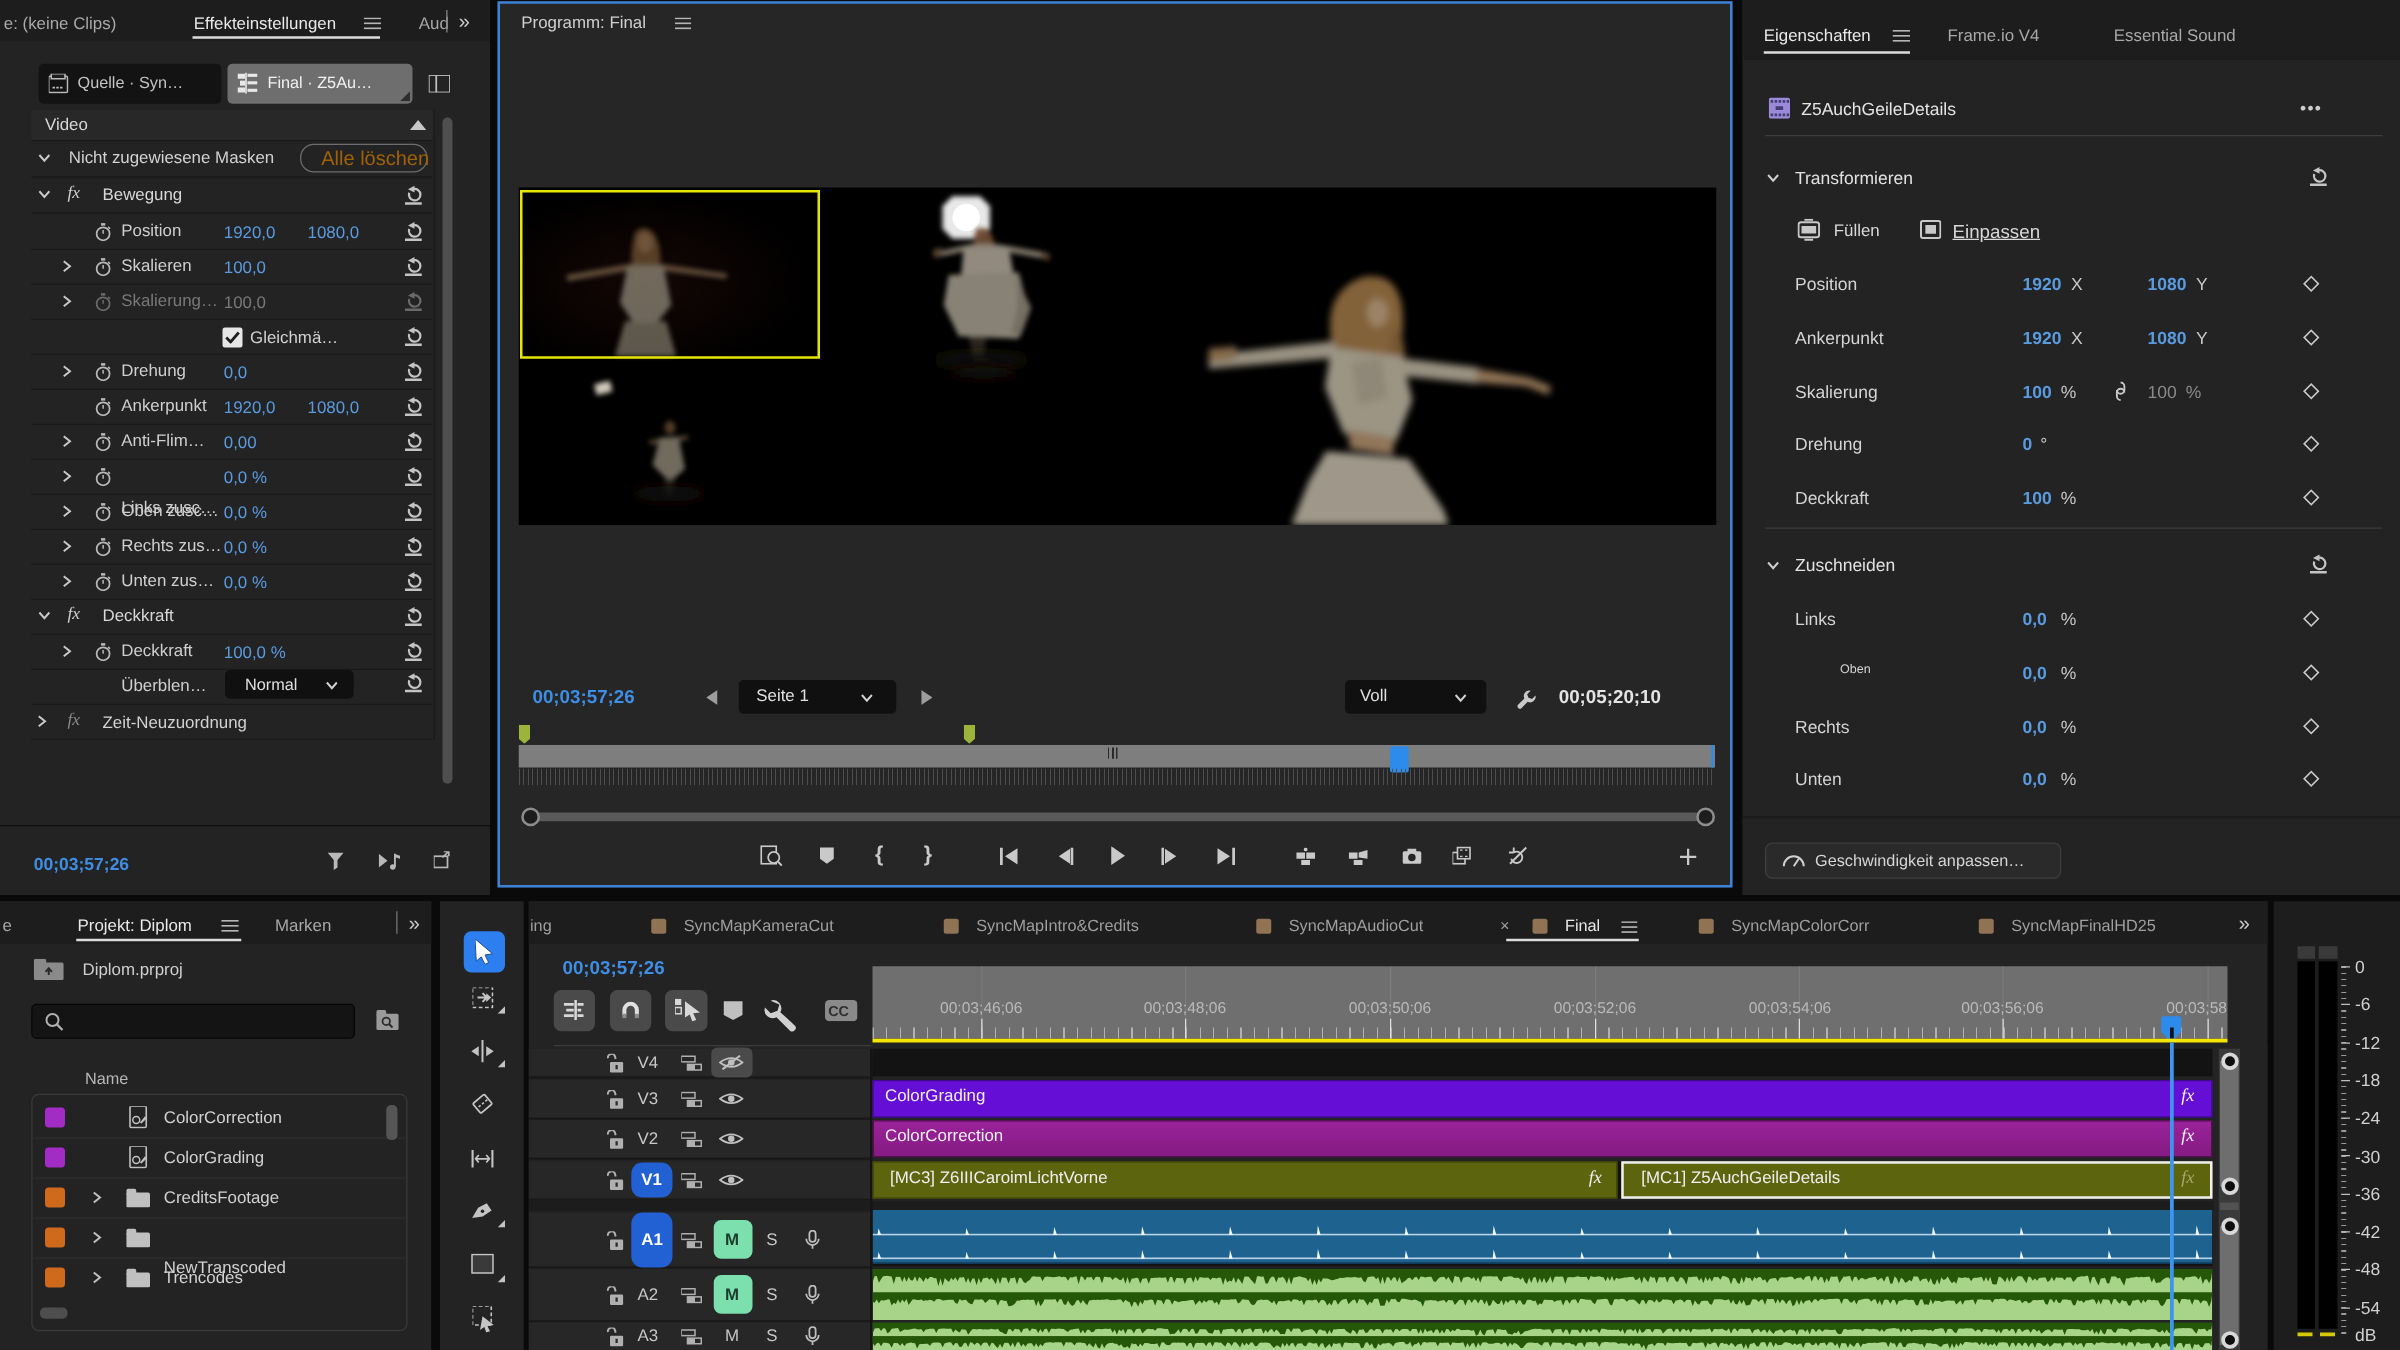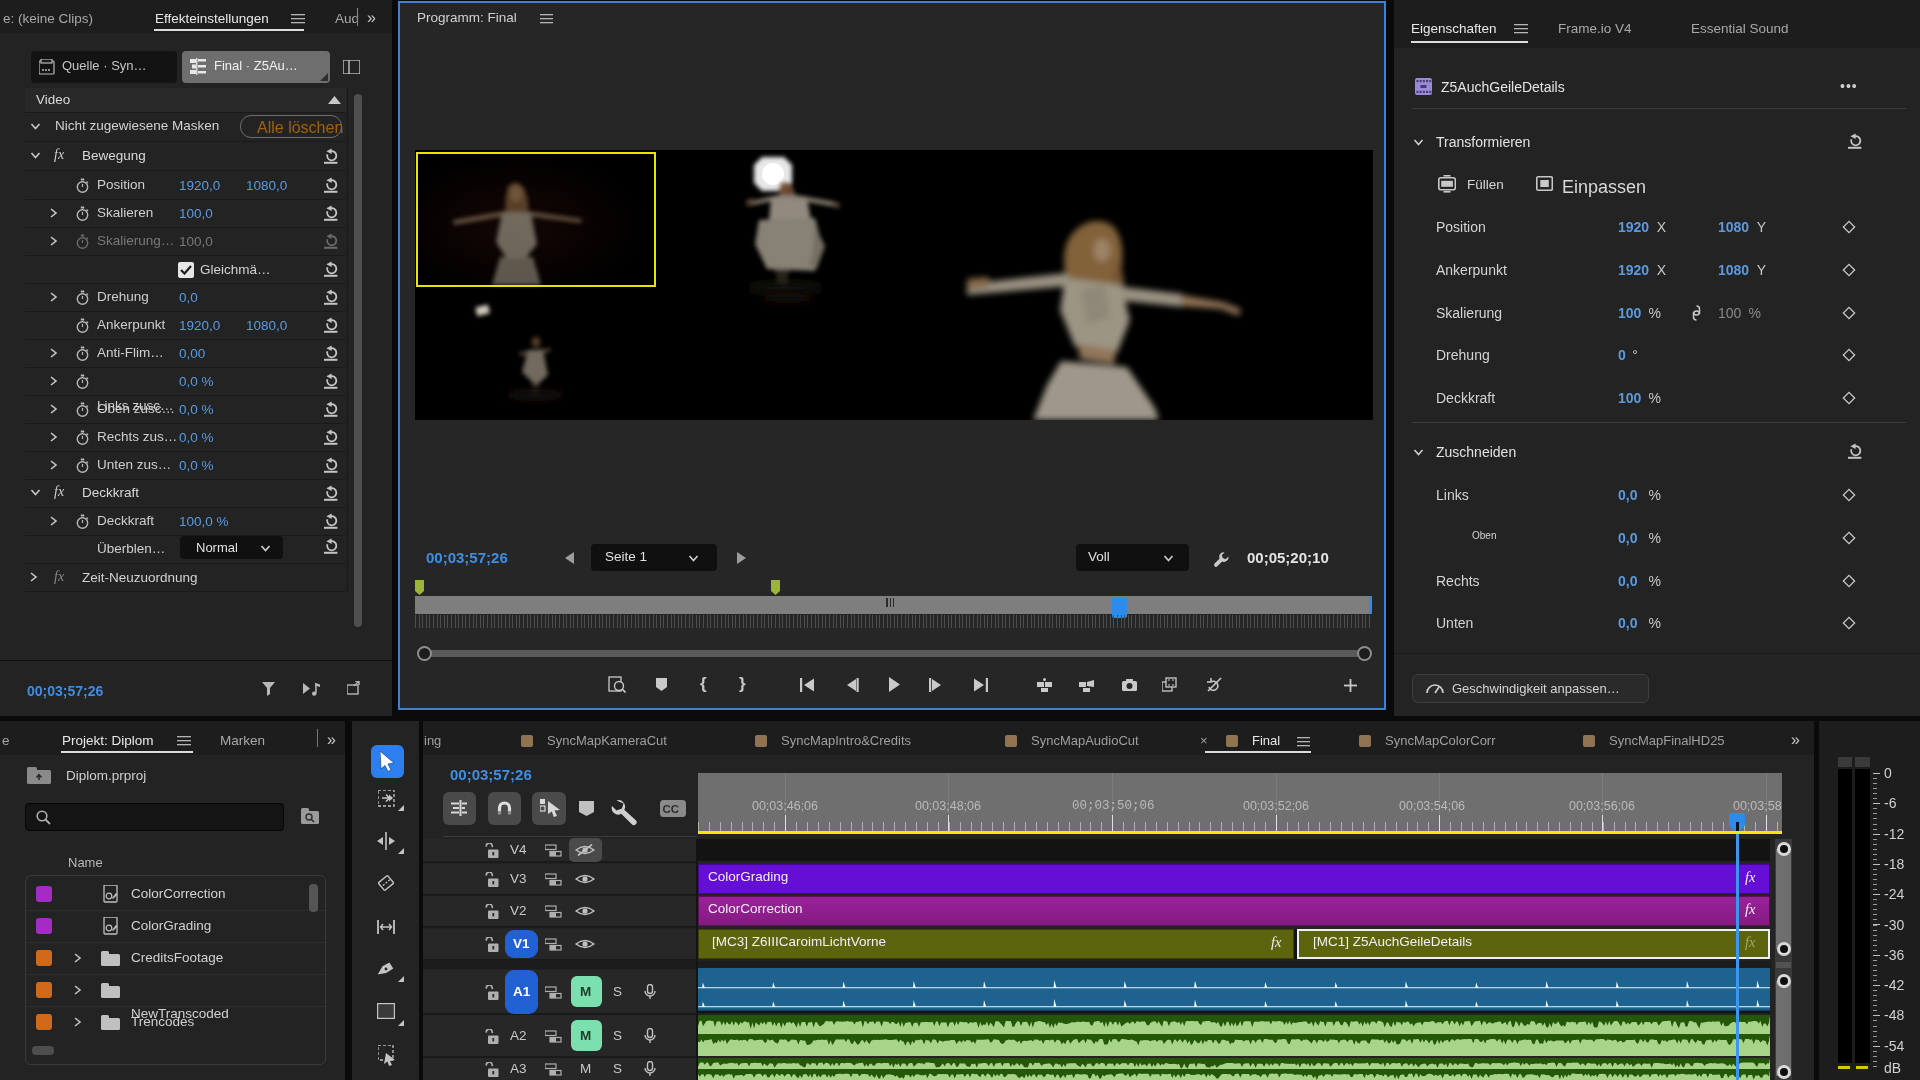--- a/index.html
+++ b/index.html
@@ -510,21 +510,21 @@
     <rect x="0.8" y="2.8" width="16.5" height="12" rx="2" fill="none" stroke="#c8c8c8" stroke-width="1.6"></rect>
     <rect x="3.2" y="5.8" width="11.7" height="6" fill="#c8c8c8"></rect>
     <rect x="5.5" y="0" width="7" height="1.6" fill="#c8c8c8"></rect>
     <rect x="5.5" y="16" width="7" height="1.6" fill="#c8c8c8"></rect>
   </svg>
 <div class="a" style="left:1467px;top:177px;font-size:13.5px;color:#d8d8d8;white-space:nowrap;">Füllen</div>
 <svg class="a" style="left:1536px;top:176px;" width="17" height="16" viewBox="0 0 17 16">
     <rect x="0.8" y="0.8" width="15.5" height="13.5" rx="1.5" fill="none" stroke="#c8c8c8" stroke-width="1.6"></rect>
     <rect x="4.3" y="4" width="8.5" height="7" fill="#c8c8c8"></rect>
   </svg>
-<div class="a" style="left:1562px;top:177px;font-size:18px;color:#d8d8d8;white-space:nowrap;">Einpassen</div>
+<div class="a" style="left:1562px;top:177px;font-size:15px;color:#d8d8d8;white-space:nowrap;text-decoration:underline;">Einpassen</div>
 <div class="a" style="left:1436px;top:219px;font-size:14px;color:#d4d4d4;white-space:nowrap;">Position</div>
 <div class="a" style="left:1618px;top:219px;font-size:14px;color:#5a9be0;white-space:nowrap;font-weight:bold;">1920</div>
 <div class="a" style="left:1656.8px;top:219px;font-size:14px;color:#c8c8c8;white-space:nowrap;">X</div>
 <div class="a" style="left:1718px;top:219px;font-size:14px;color:#5a9be0;white-space:nowrap;font-weight:bold;">1080</div>
 <div class="a" style="left:1756.8px;top:219px;font-size:14px;color:#c8c8c8;white-space:nowrap;">Y</div>
 <svg class="a" style="left:1842px;top:220px;" width="14" height="14" viewBox="0 0 14 14">
     <rect x="3" y="3" width="8" height="8" fill="none" stroke="#c8c8c8" stroke-width="1.3" transform="rotate(45 7.0 7.0)"></rect>
   </svg>
 <div class="a" style="left:1436px;top:262px;font-size:14px;color:#d4d4d4;white-space:nowrap;">Ankerpunkt</div>
 <div class="a" style="left:1618px;top:262px;font-size:14px;color:#5a9be0;white-space:nowrap;font-weight:bold;">1920</div>
@@ -784,21 +784,21 @@
 <div class="a" style="left:698px;top:773px;width:1084px;height:58px;background:#6f6f6f;overflow:hidden;">
     <div class="a" style="left:0;top:49px;width:1084px;height:9px;background:repeating-linear-gradient(90deg,#b2b2b2 0 1px,transparent 1px 10.9px);"></div>
     <div class="a" style="left:87px;top:0;width:1px;height:58px;background:#7b7b7b;"></div>
     <div class="a" style="left:87px;top:42px;width:1px;height:16px;background:#e0e0e0;"></div>
     <div class="a" style="left:47px;top:26px;width:80px;height:15px;font-size:12.5px;color:#bababa;text-align:center;white-space:nowrap;">00;03;46;06</div>
     <div class="a" style="left:250px;top:0;width:1px;height:58px;background:#7b7b7b;"></div>
     <div class="a" style="left:250px;top:42px;width:1px;height:16px;background:#e0e0e0;"></div>
     <div class="a" style="left:210px;top:26px;width:80px;height:15px;font-size:12.5px;color:#bababa;text-align:center;white-space:nowrap;">00;03;48;06</div>
     <div class="a" style="left:414px;top:0;width:1px;height:58px;background:#7b7b7b;"></div>
     <div class="a" style="left:414px;top:42px;width:1px;height:16px;background:#e0e0e0;"></div>
-    <div class="a" style="left:374px;top:26px;width:80px;height:15px;font-size:12.5px;color:#bababa;text-align:center;white-space:nowrap;font-family:Liberation Mono, monospace;">00;03;50;06</div>
+    <div class="a" style="left:374px;top:26px;width:80px;height:15px;font-size:12.5px;color:#bababa;text-align:center;white-space:nowrap;">00;03;50;06</div>
     <div class="a" style="left:578px;top:0;width:1px;height:58px;background:#7b7b7b;"></div>
     <div class="a" style="left:578px;top:42px;width:1px;height:16px;background:#e0e0e0;"></div>
     <div class="a" style="left:538px;top:26px;width:80px;height:15px;font-size:12.5px;color:#bababa;text-align:center;white-space:nowrap;">00;03;52;06</div>
     <div class="a" style="left:741px;top:0;width:1px;height:58px;background:#7b7b7b;"></div>
     <div class="a" style="left:741px;top:42px;width:1px;height:16px;background:#e0e0e0;"></div>
     <div class="a" style="left:701px;top:26px;width:80px;height:15px;font-size:12.5px;color:#bababa;text-align:left;white-space:nowrap;">00;03;54;06</div>
     <div class="a" style="left:904px;top:0;width:1px;height:58px;background:#7b7b7b;"></div>
     <div class="a" style="left:904px;top:42px;width:1px;height:16px;background:#e0e0e0;"></div>
     <div class="a" style="left:864px;top:26px;width:80px;height:15px;font-size:12.5px;color:#bababa;text-align:center;white-space:nowrap;">00;03;56;06</div>
     <div class="a" style="left:1068px;top:0;width:1px;height:58px;background:#7b7b7b;"></div>

